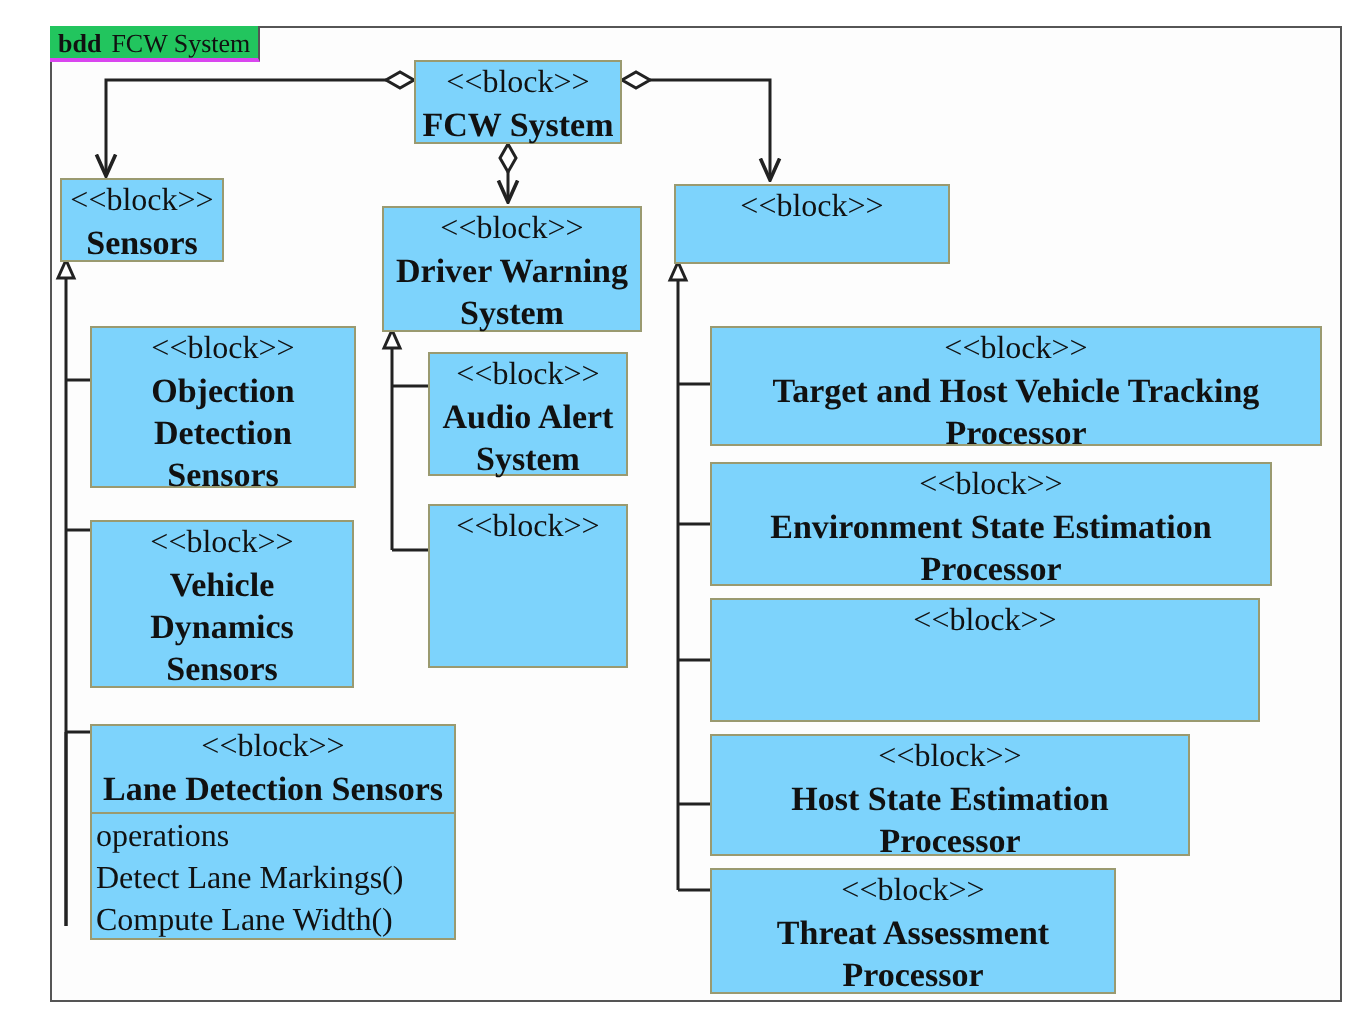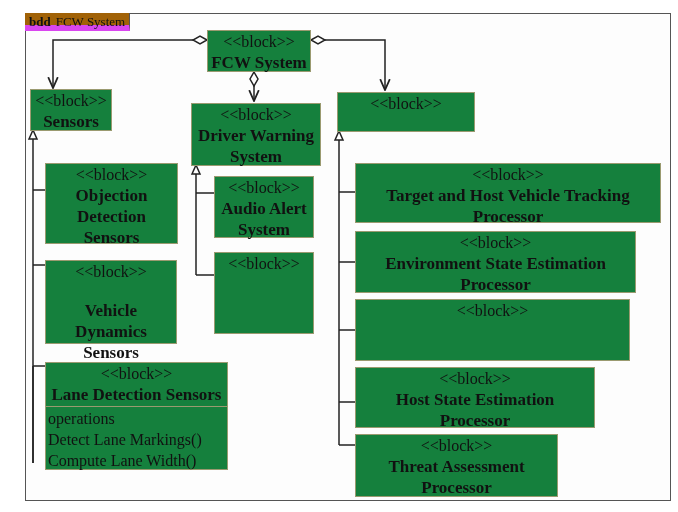--- a/index.html
+++ b/index.html
@@ -1,24 +1,24 @@
 <!DOCTYPE html>
 <html><head>
   <meta charset="utf-8">
   <style>
     html, body { margin:0; padding:0; background:#ffffff; }
     body { width:678px; height:512px; position:relative; overflow:hidden;
            font-family:"Liberation Serif", serif; color:#111; }
     .frame { position:absolute; left:25px; top:13px; width:646px; height:488px;
              border:1px solid #555; background:#fdfdfd; box-sizing:border-box; }
     .frame-label { position:absolute; left:25px; top:13px; height:18px; padding:0 4px;
-                   border-right:1px solid #555; border-bottom:6px solid #d946ef;
-                   background:#a16207; font-size:13px; line-height:18px; box-sizing:border-box;font-family:Liberation Serif, serif; }
+                   border-right:1px solid #555; border-bottom:2px solid #d946ef;
+                   background:#22c55e; font-size:13px; line-height:18px; box-sizing:border-box;font-family:Liberation Serif, serif; }
     .frame-label b { margin-right:5px; }
-    .block { position:absolute; background:#15803d; border:1px solid #9a9a70;
+    .block { position:absolute; background:#7dd3fc; border:1px solid #9a9a70;
              box-sizing:border-box; text-align:center; line-height:21px; }
     .stereo { font-size:16px; display:block; }
     .bname { font-size:17px; font-weight:bold; display:block; }
     .ops { border-top:1px solid #9a9a70; text-align:left; font-size:16px; line-height:21px; padding:1px 0 0 2px; }
     .ops .ops-title { text-align:left; display:block; }
     svg.wires { position:absolute; left:0; top:0; }
   </style>
 </head>
 <body>
 
@@ -82,21 +82,21 @@
   <span class="stereo">&lt;&lt;block&gt;&gt;</span>
 </div>
 
 <div class="block" style="left:45px;top:163px;width:133px;height:81px;">
   <span class="stereo">&lt;&lt;block&gt;&gt;</span>
   <span class="bname" style="padding:0 22px;">Objection Detection Sensors</span>
 </div>
 
 <div class="block" style="left:45px;top:260px;width:132px;height:84px;">
   <span class="stereo">&lt;&lt;block&gt;&gt;</span>
-  <span class="bname" style="padding:0 22px;margin-top:18px;">Vehicle Dynamics Sensors</span>
+  <span class="bname" style="padding:0 22px;">Vehicle Dynamics Sensors</span>
 </div>
 
 <div class="block" style="left:45px;top:362px;width:183px;height:108px;">
   <span class="stereo">&lt;&lt;block&gt;&gt;</span>
   <span class="bname" style="margin-bottom:1px;">Lane Detection Sensors</span>
   <div class="ops">
     <span class="ops-title">operations</span>
     <div>Detect Lane Markings()</div>
     <div>Compute Lane Width()</div>
   </div>

